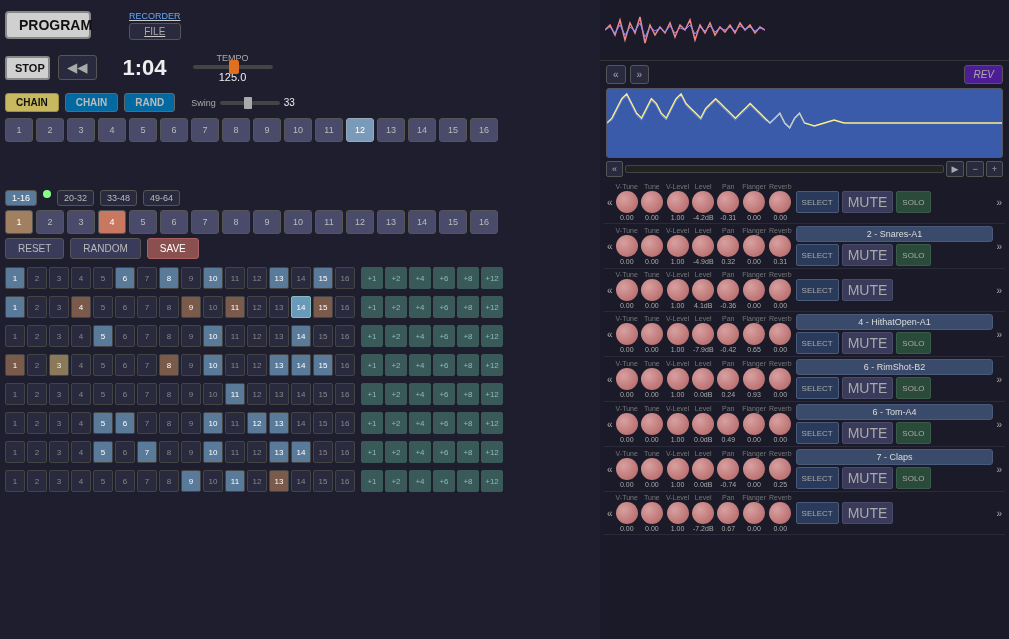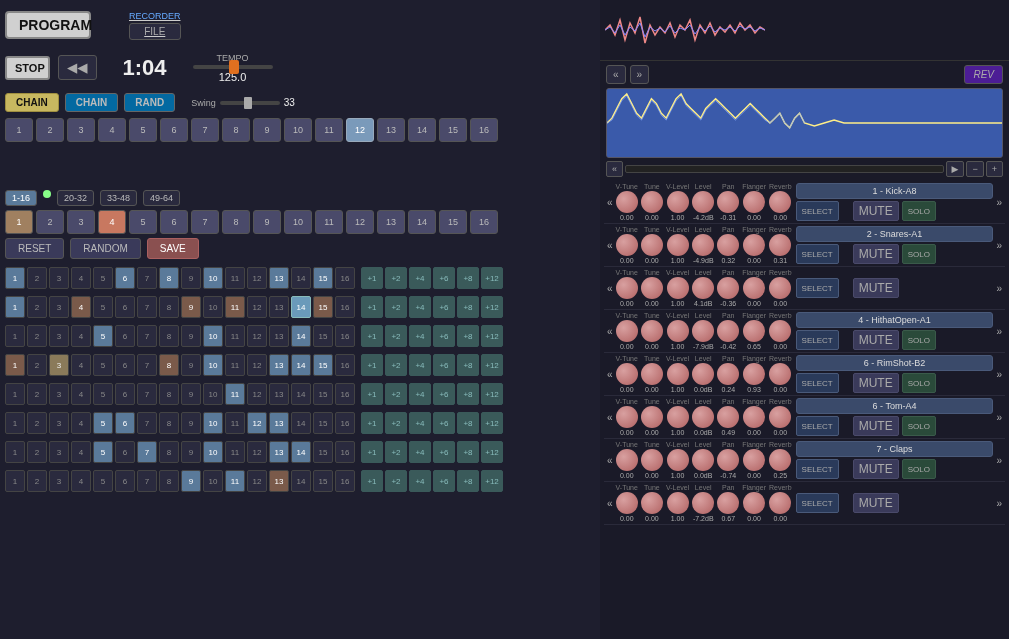--- a/index.html
+++ b/index.html
@@ -499,23 +499,22 @@
       padding: 2px 5px;
       font-size: 8px;
       cursor: pointer;
     }
     .ch-mute-btn {
       background: #3a3a5a;
       border: 1px solid #4a4a6a;
       border-radius: 2px;
       color: #aaa;
       padding: 2px 5px;
-      font-size: 12px;
-      cursor: pointer;
-      margin-left: 11px;
+      font-size: 14px;
+      cursor: pointer;
     }
     .ch-solo-btn {
       background: #2a4a3a;
       border: 1px solid #3a5a4a;
       border-radius: 2px;
       color: #aaa;
       padding: 2px 5px;
       font-size: 8px;
       cursor: pointer;
     }
@@ -938,21 +937,20 @@
             <div class="knob pink"></div>
             <span class="knob-val">0.00</span>
           </div>
           <div class="knob-col">
             <span class="knob-label">Reverb</span>
             <div class="knob pink"></div>
             <span class="knob-val">0.00</span>
           </div>
         </div>
         <div class="ch-info">
-          <button class="ch-name-btn">1 - Kick-A8</button>
           <div class="ch-btns">
             <button class="ch-sel-btn">SELECT</button>
             <button class="ch-mute-btn">MUTE</button>
             <button class="ch-solo-btn">SOLO</button>
           </div>
         </div>
         <button class="ch-nav-btn">»</button>
       </div>
 
       <div class="channel-item">

